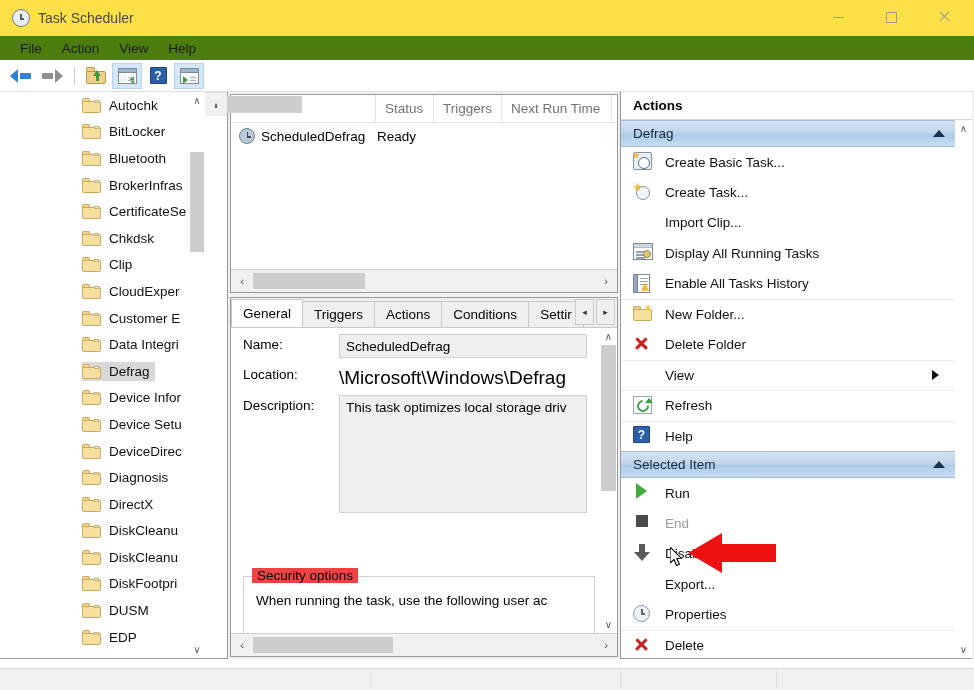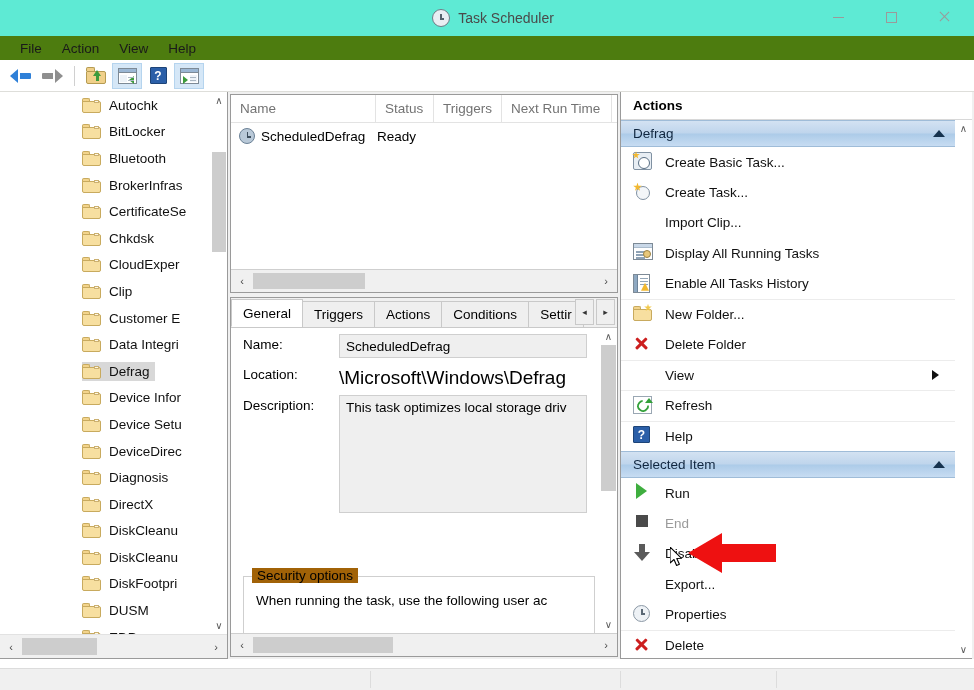--- a/index.html
+++ b/index.html
@@ -10,23 +10,22 @@
     font-size: 13px;
     color: #000;
     background: #f0f0f0;
     overflow: hidden;
     -webkit-font-smoothing: antialiased;
   }
   .app { position: relative; width: 974px; height: 690px; background:#ffffff; }
 
   
   .titlebar {
-    height: 36px; background:#5eead4; display:flex; align-items:center;
+    height: 36px; background:#fde047; display:flex; align-items:center;
     position:relative;
-    justify-content:center;
   }
   .title-ico {
     width:18px; height:18px; margin-left:12px; margin-right:8px;
     border-radius:50%; border:1.6px solid #6f7b86; background:#e9eef3;
     position:relative; flex:none;
   }
   .title-ico::before, .title-ico::after {
     content:""; position:absolute; background:#55616c;
   }
   .title-ico::before { width:1.6px; height:5px; left:7px; top:3.5px; }
@@ -79,21 +78,21 @@
   .pane-left .mk { right:2px; border-right:5px solid #3d9b3d; }
   .pane-right .mk { left:2px; border-left:5px solid #3d9b3d; }
   .pane-ico .ln { position:absolute; right:2px; height:1px; background:#aab6c2; width:6px; }
 
   .help-ico { width:17px; height:17px; background:#2b5fa8; border:1px solid #1d4478; border-radius:1px; color:#fff; font-size:12px; font-weight:bold; display:flex; align-items:center; justify-content:center; }
 
   
   .body-row { display:flex; height:567px; background:#f0f0f0; }
 
   
-  .tree-panel { width:228px; margin:0; border:1px solid #9a9a9a; border-left:none; border-top:none; display:flex; flex-direction:column; background:#fff; }
+  .tree-panel { width:228px; margin:0; border:1px solid #9a9a9a; border-left:none; border-top:none; display:flex; flex-direction:row; background:#fff; }
   .tree-scroll { flex:1; position:relative; overflow:hidden; }
   .tree-list { position:absolute; left:0; top:0; right:0; }
   .tree-row { height:26.6px; display:flex; align-items:center; padding-left:82px; position:relative; white-space:nowrap; }
   .tree-row.sel .tree-label-wrap { background:#d8d8d8; }
   .tree-label-wrap { display:flex; align-items:center; padding:2px 5px 2px 0; }
   .folder-ico { width:19px; height:15px; position:relative; flex:none; margin-right:8px; }
   .folder-ico .fb { position:absolute; left:0; bottom:0; width:19px; height:12px; background:#f7dfa0; border:1px solid #c8aa5e; border-radius:1px 2px 2px 2px; }
   .folder-ico .ft { position:absolute; left:0; top:0; width:8px; height:4px; background:#f3d48c; border:1px solid #c8aa5e; border-bottom:none; border-radius:2px 2px 0 0; }
   .folder-ico .fh { position:absolute; right:2px; top:2px; width:5px; height:3px; background:#fff7e0; border:1px solid #cbb070; }
   .tree-label { font-size:13.5px; color:#111; }
@@ -126,21 +125,21 @@
   .tab.active { background:#fff; border-bottom:1px solid #fff; height:28px; }
   .tab-navs { position:absolute; right:2px; top:1px; display:flex; }
   .tab-nav { width:19px; height:26px; background:#efefef; border:1px solid #c9c9c9; display:flex; align-items:center; justify-content:center; font-size:9px; color:#333; margin-left:2px; }
   .detail-body { flex:1; position:relative; background:#fff; overflow:hidden; }
   .frow { display:flex; align-items:flex-start; padding:6px 0 0 12px; }
   .flabel { width:96px; font-size:13.5px; flex:none; padding-top:3px; }
   .fvalue-box { background:#efefef; border:1px solid #cfcfcf; height:24px; display:flex; align-items:center; padding-left:6px; font-size:13.5px; width:248px; }
   .fvalue-plain { font-size:19px; padding-top:3px; }
   .fvalue-area { background:#efefef; border:1px solid #cfcfcf; height:118px; padding:3px 6px; font-size:13.5px; width:248px; overflow:hidden; line-height:17px; }
   .groupbox { position:absolute; left:12px; right:22px; top:248px; border:1px solid #cfcfcf; height:80px; }
-  .gb-title { position:absolute; left:8px; top:-9px; background:#a16207; padding:0 5px; font-size:13.5px; }
+  .gb-title { position:absolute; left:8px; top:-9px; background:#ef4444; padding:0 5px; font-size:13.5px; }
   .gb-text { padding:16px 0 0 12px; font-size:13.5px; white-space:nowrap; }
   .detail-vscroll { position:absolute; right:0; top:0; width:17px; bottom:0; }
   .detail-hscroll { height:23px; background:#f0f0f0; border-top:1px solid #cfcfcf; display:flex; align-items:center; position:relative; }
 
   
   .actions-panel { width:352px; background:#fff; border-left:1px solid #9a9a9a; border-bottom:1px solid #9a9a9a; display:flex; flex-direction:column; position:relative; }
   .actions-title { height:28px; display:flex; align-items:center; padding-left:12px; font-size:13.5px; font-weight:bold; border-bottom:1px solid #d8d8d8; background:#fff; }
   .actions-scrollwrap { flex:1; position:relative; overflow:hidden; }
   .actions-inner { position:absolute; left:0; top:0; right:17px; bottom:0; overflow:hidden; }
   .act-group-head {
@@ -345,31 +344,31 @@
                 <div class="tree-label">Chkdsk</div>
               </div>
             </div>
             <div class="tree-row">
               <div class="tree-label-wrap">
                 <div class="folder-ico">
                   <div class="ft"></div>
                   <div class="fb"></div>
                   <div class="fh"></div>
                 </div>
+                <div class="tree-label">Clip</div>
+              </div>
+            </div>
+            <div class="tree-row">
+              <div class="tree-label-wrap">
+                <div class="folder-ico">
+                  <div class="ft"></div>
+                  <div class="fb"></div>
+                  <div class="fh"></div>
+                </div>
                 <div class="tree-label">CloudExper</div>
-              </div>
-            </div>
-            <div class="tree-row">
-              <div class="tree-label-wrap">
-                <div class="folder-ico">
-                  <div class="ft"></div>
-                  <div class="fb"></div>
-                  <div class="fh"></div>
-                </div>
-                <div class="tree-label">Clip</div>
               </div>
             </div>
             <div class="tree-row">
               <div class="tree-label-wrap">
                 <div class="folder-ico">
                   <div class="ft"></div>
                   <div class="fb"></div>
                   <div class="fh"></div>
                 </div>
                 <div class="tree-label">Customer E</div>

